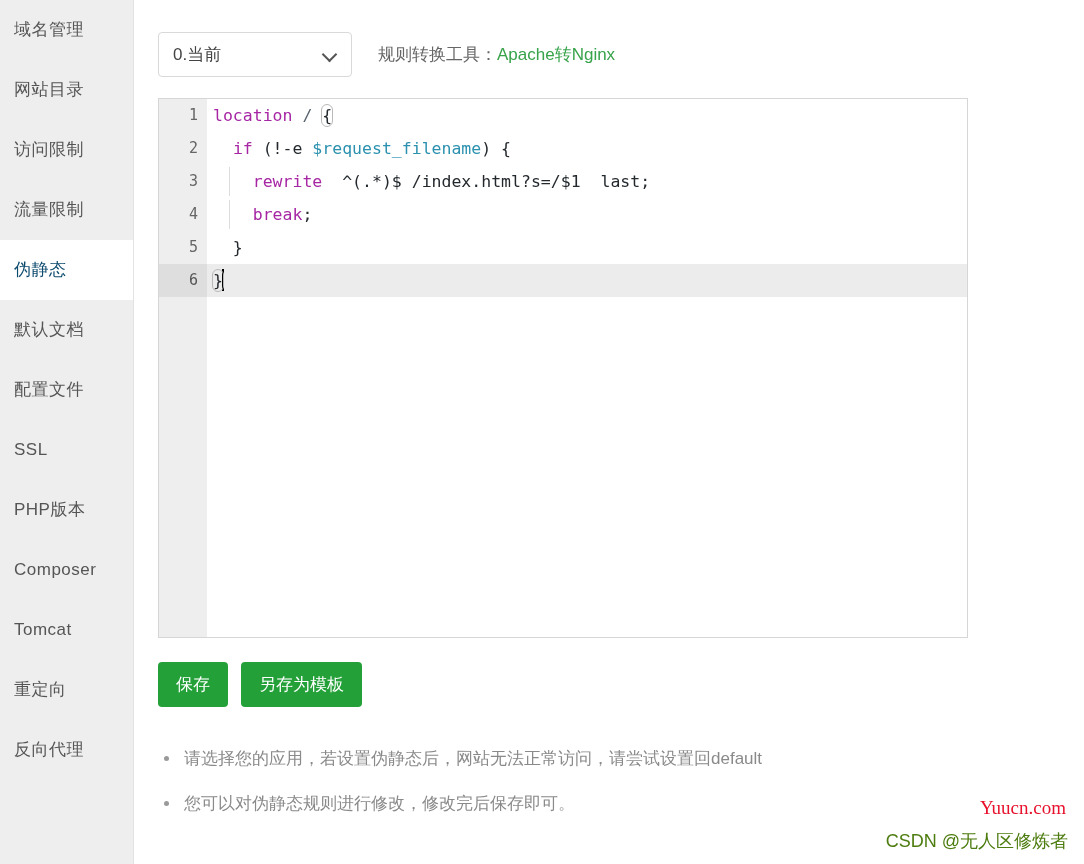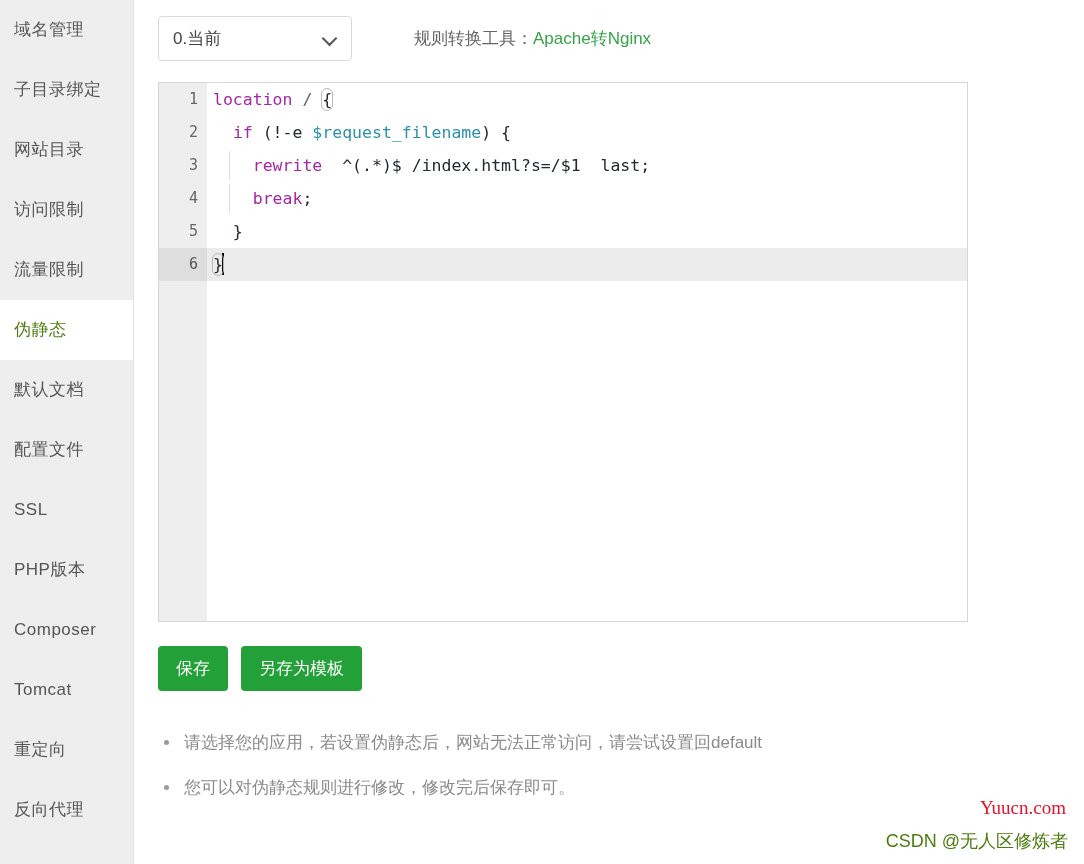--- a/index.html
+++ b/index.html
@@ -40,37 +40,36 @@
     font-size: 17px;
     color: #555555;
     letter-spacing: 0.5px;
     box-sizing: border-box;
     white-space: nowrap;
     cursor: pointer;
     background: transparent;
   }
   .side-item.active {
     background: #ffffff;
-    color: #4d7c0f;
+    color: #0c4a6e;
   }
 
   
   .main {
     flex: 1;
     position: relative;
     background: #ffffff;
     padding-left: 24px;
     box-sizing: border-box;
   }
 
   .toolbar {
     display: flex;
     align-items: center;
-    padding-top: 16px;
-    gap: 36px;
+    padding-top: 32px;
   }
   .select-box {
     width: 194px;
     height: 45px;
     border: 1px solid #d9d9d9;
     border-radius: 4px;
     background: #ffffff;
     display: flex;
     align-items: center;
     justify-content: space-between;
@@ -256,21 +255,20 @@
     white-space: nowrap;
   }
 </style>
 </head>
 <body>
 
 <div class="page">
 
   <nav class="sidebar">
     <div class="side-item"><span>域名管理</span></div>
-    <div class="side-item"><span>子目录绑定</span></div>
     <div class="side-item"><span>网站目录</span></div>
     <div class="side-item"><span>访问限制</span></div>
     <div class="side-item"><span>流量限制</span></div>
     <div class="side-item active"><span>伪静态</span></div>
     <div class="side-item"><span>默认文档</span></div>
     <div class="side-item"><span>配置文件</span></div>
     <div class="side-item"><span>SSL</span></div>
     <div class="side-item"><span>PHP版本</span></div>
     <div class="side-item"><span>Composer</span></div>
     <div class="side-item"><span>Tomcat</span></div>

